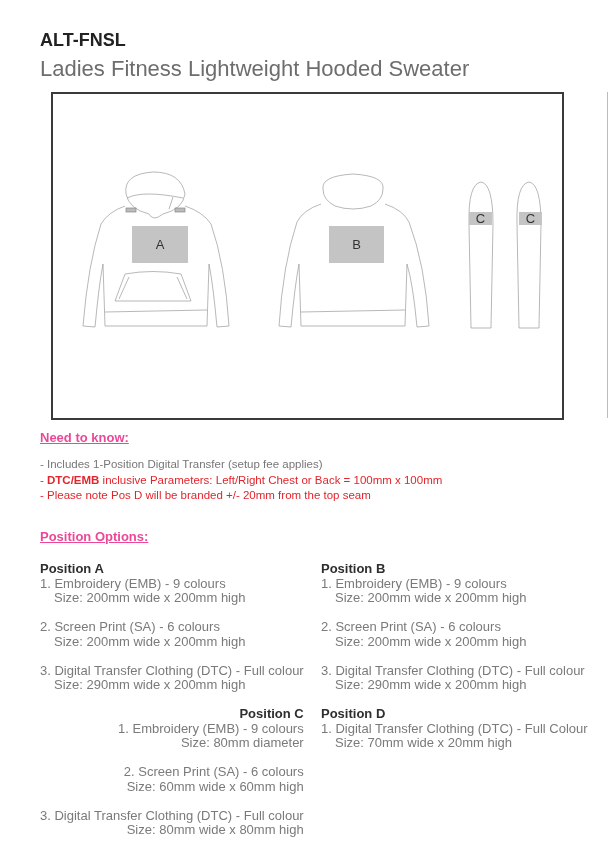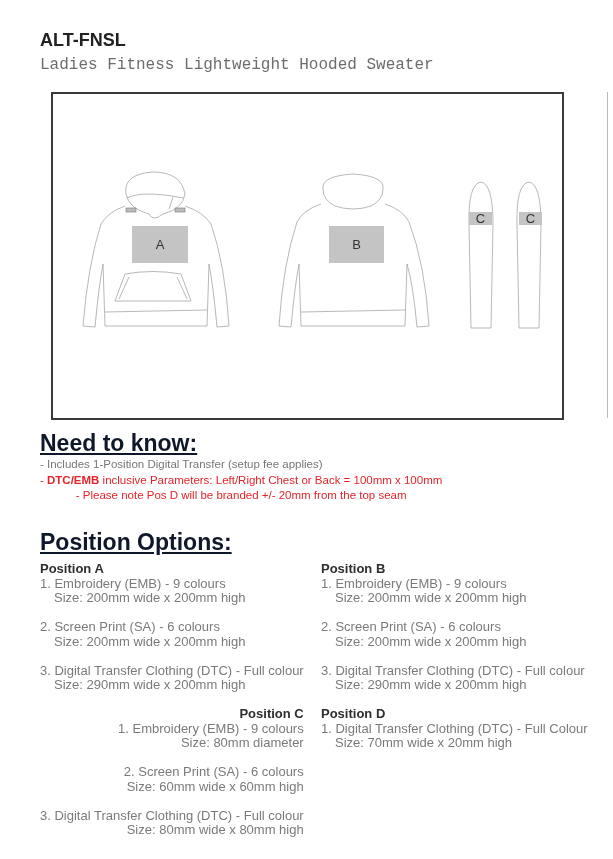--- a/index.html
+++ b/index.html
@@ -1,29 +1,29 @@
 <!DOCTYPE html>
 <html><head>
   <meta charset="utf-8">
   <style>
     html, body { margin: 0; padding: 0; background: #ffffff; }
     body { width: 613px; height: 859px; position: relative; overflow: hidden;
            font-family: "Liberation Sans", sans-serif; color: #777; }
     .code { position: absolute; left: 40px; top: 30px; font-size: 18px; font-weight: bold; color: #222; letter-spacing: 0; }
-    .subtitle { position: absolute; left: 40px; top: 56px; font-size: 16px; color: #6d6d6d; font-family: Liberation Mono, monospace; }
+    .subtitle { position: absolute; left: 40px; top: 56px; font-size: 22px; color: #6d6d6d; }
     .frame { position: absolute; left: 51px; top: 92px; width: 509px; height: 324px;
              border: 2px solid #3a3a3a; background: #fff; }
     .frame svg { position: absolute; left: 0; top: 0; }
     .edge-line { position: absolute; left: 607px; top: 92px; width: 1px; height: 326px; background: #bbb; }
     .zone { position: absolute; background: #c4c4c4; color: #333; font-size: 13px;
             display: flex; align-items: center; justify-content: center; }
-    .h2 { position: absolute; left: 40px; font-size: 23px; font-weight: bold; color: #0f172a; text-decoration: underline; }
+    .h2 { position: absolute; left: 40px; font-size: 13px; font-weight: bold; color: #ec4899; text-decoration: underline; }
     .notes { position: absolute; left: 40px; top: 457px; font-size: 11.5px; line-height: 15.5px; }
     .note-grey { color: #777; }
-    .note-red { color: #e3242b; text-align: center; }
+    .note-red { color: #e3242b; }
     .note-red b { font-weight: bold; }
     .pos { position: absolute; font-size: 13px; line-height: 14.5px; color: #7a7a7a; }
     .pos .ptitle { font-weight: bold; color: #2e2e2e; }
     .pos .opt { margin-bottom: 14.5px; }
     .pos .size { padding-left: 14px; }
   </style>
 </head>
 <body>
 
 <div class="code">ALT-FNSL</div>

